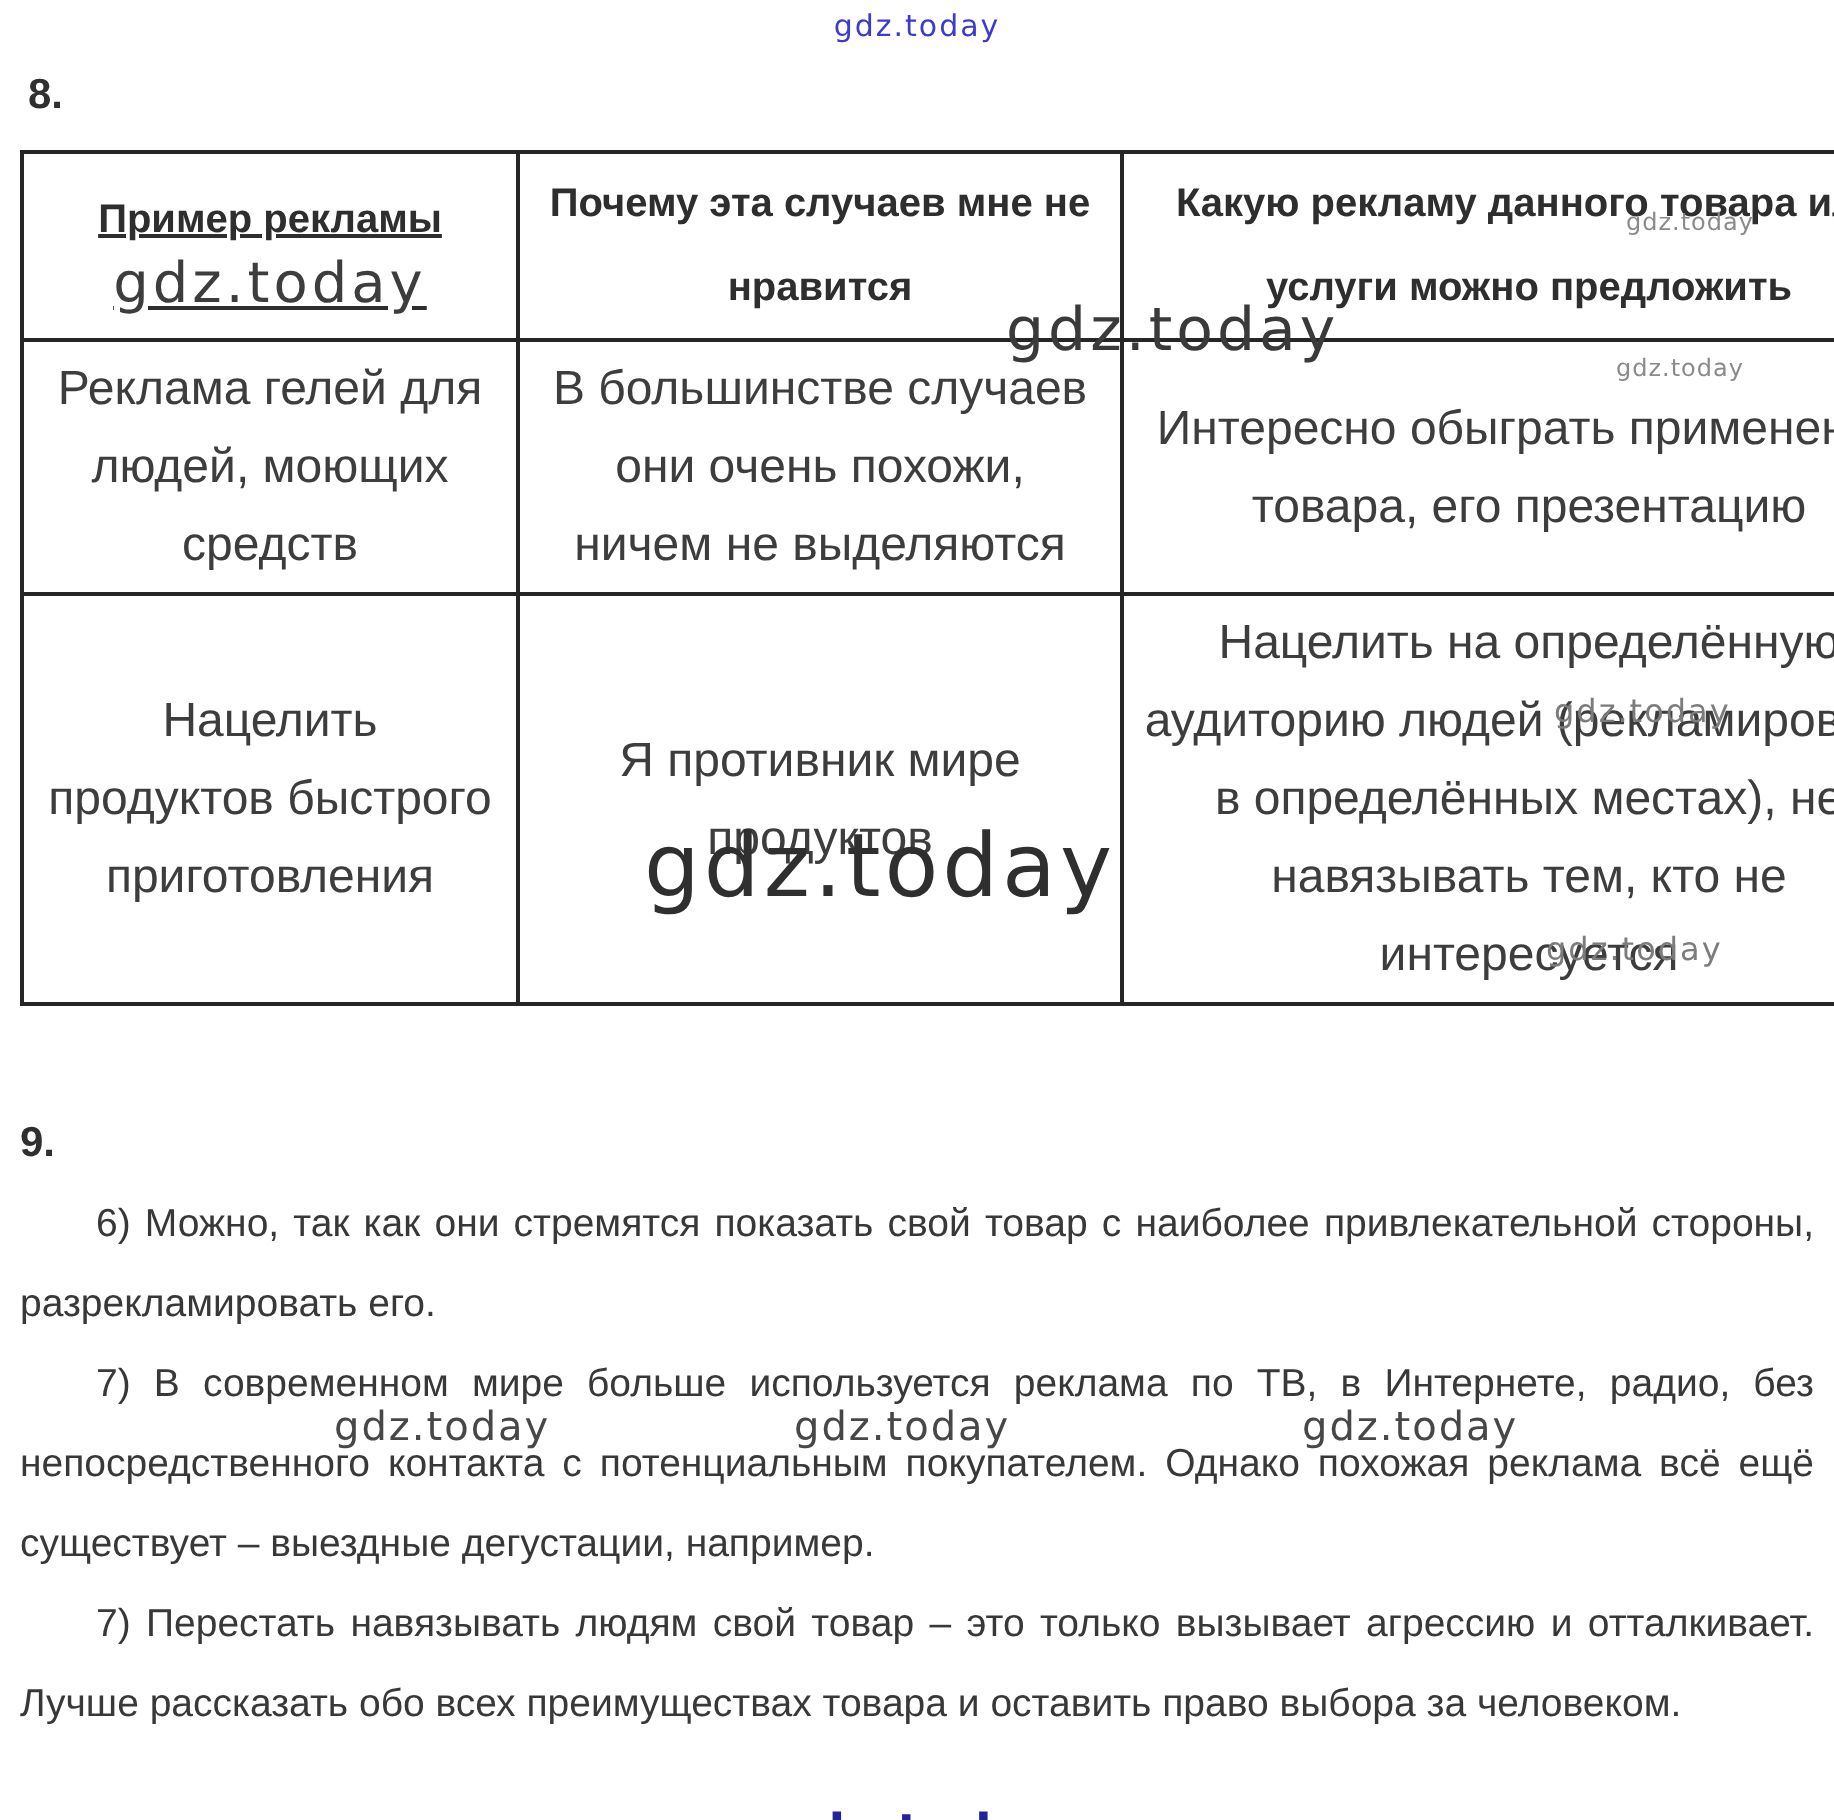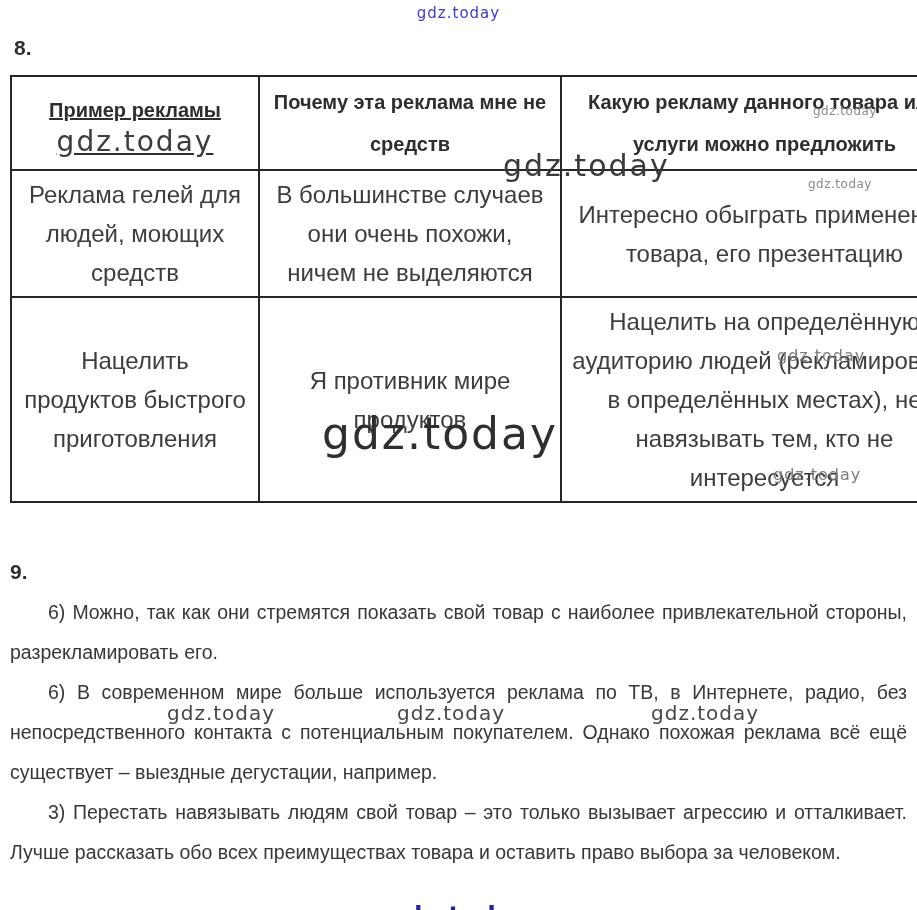--- a/index.html
+++ b/index.html
@@ -70,21 +70,21 @@
 
   <div class="sec8">8.</div>
 
   <table class="adv-table">
     <thead>
       <tr>
         <th class="col1">
           <span class="th-stack">Пример рекламы</span>
           <span class="wm-in-th">gdz.today</span>
         </th>
-        <th class="col2">Почему эта реклама мне не средств</th>
+        <th class="col2">Почему эта случаев мне не нравится</th>
         <th class="col3">Какую рекламу данного товара или услуги можно предложить</th>
       </tr>
     </thead>
     <tbody>
       <tr class="row1">
         <td>Реклама гелей для людей, моющих средств</td>
         <td>В большинстве случаев они очень похожи, ничем не выделяются</td>
         <td>Интересно обыграть применение товара, его презентацию</td>
       </tr>
       <tr class="row2">
@@ -98,22 +98,22 @@
   <div class="wm wm-gray-sm wm-h3">gdz.today</div>
   <div class="wm wm-boundary">gdz.today</div>
   <div class="wm wm-gray-sm wm-r1c3">gdz.today</div>
   <div class="wm wm-r2c3a">gdz.today</div>
   <div class="wm wm-big">gdz.today</div>
   <div class="wm wm-r2c3b">gdz.today</div>
 
   <div class="answers">
     <div class="sec9">9.</div>
     <p>6) Можно, так как они стремятся показать свой товар с наиболее привлекательной стороны, разрекламировать его.</p>
-    <p>6) В современном мире больше используется реклама по ТВ, в Интернете, радио, без непосредственного контакта с потенциальным покупателем. Однако похожая реклама всё ещё существует – выездные дегустации, например.</p>
-    <p>3) Перестать навязывать людям свой товар – это только вызывает агрессию и отталкивает. Лучше рассказать обо всех преимуществах товара и оставить право выбора за человеком.</p>
+    <p>7) В современном мире больше используется реклама по ТВ, в Интернете, радио, без непосредственного контакта с потенциальным покупателем. Однако похожая реклама всё ещё существует – выездные дегустации, например.</p>
+    <p>7) Перестать навязывать людям свой товар – это только вызывает агрессию и отталкивает. Лучше рассказать обо всех преимуществах товара и оставить право выбора за человеком.</p>
   </div>
 
   <div class="wm wm-p2 wm-p2a">gdz.today</div>
   <div class="wm wm-p2 wm-p2b">gdz.today</div>
   <div class="wm wm-p2 wm-p2c">gdz.today</div>
 
   <div class="wm wm-bottom">gdz.today</div>
 
 </div>
 

